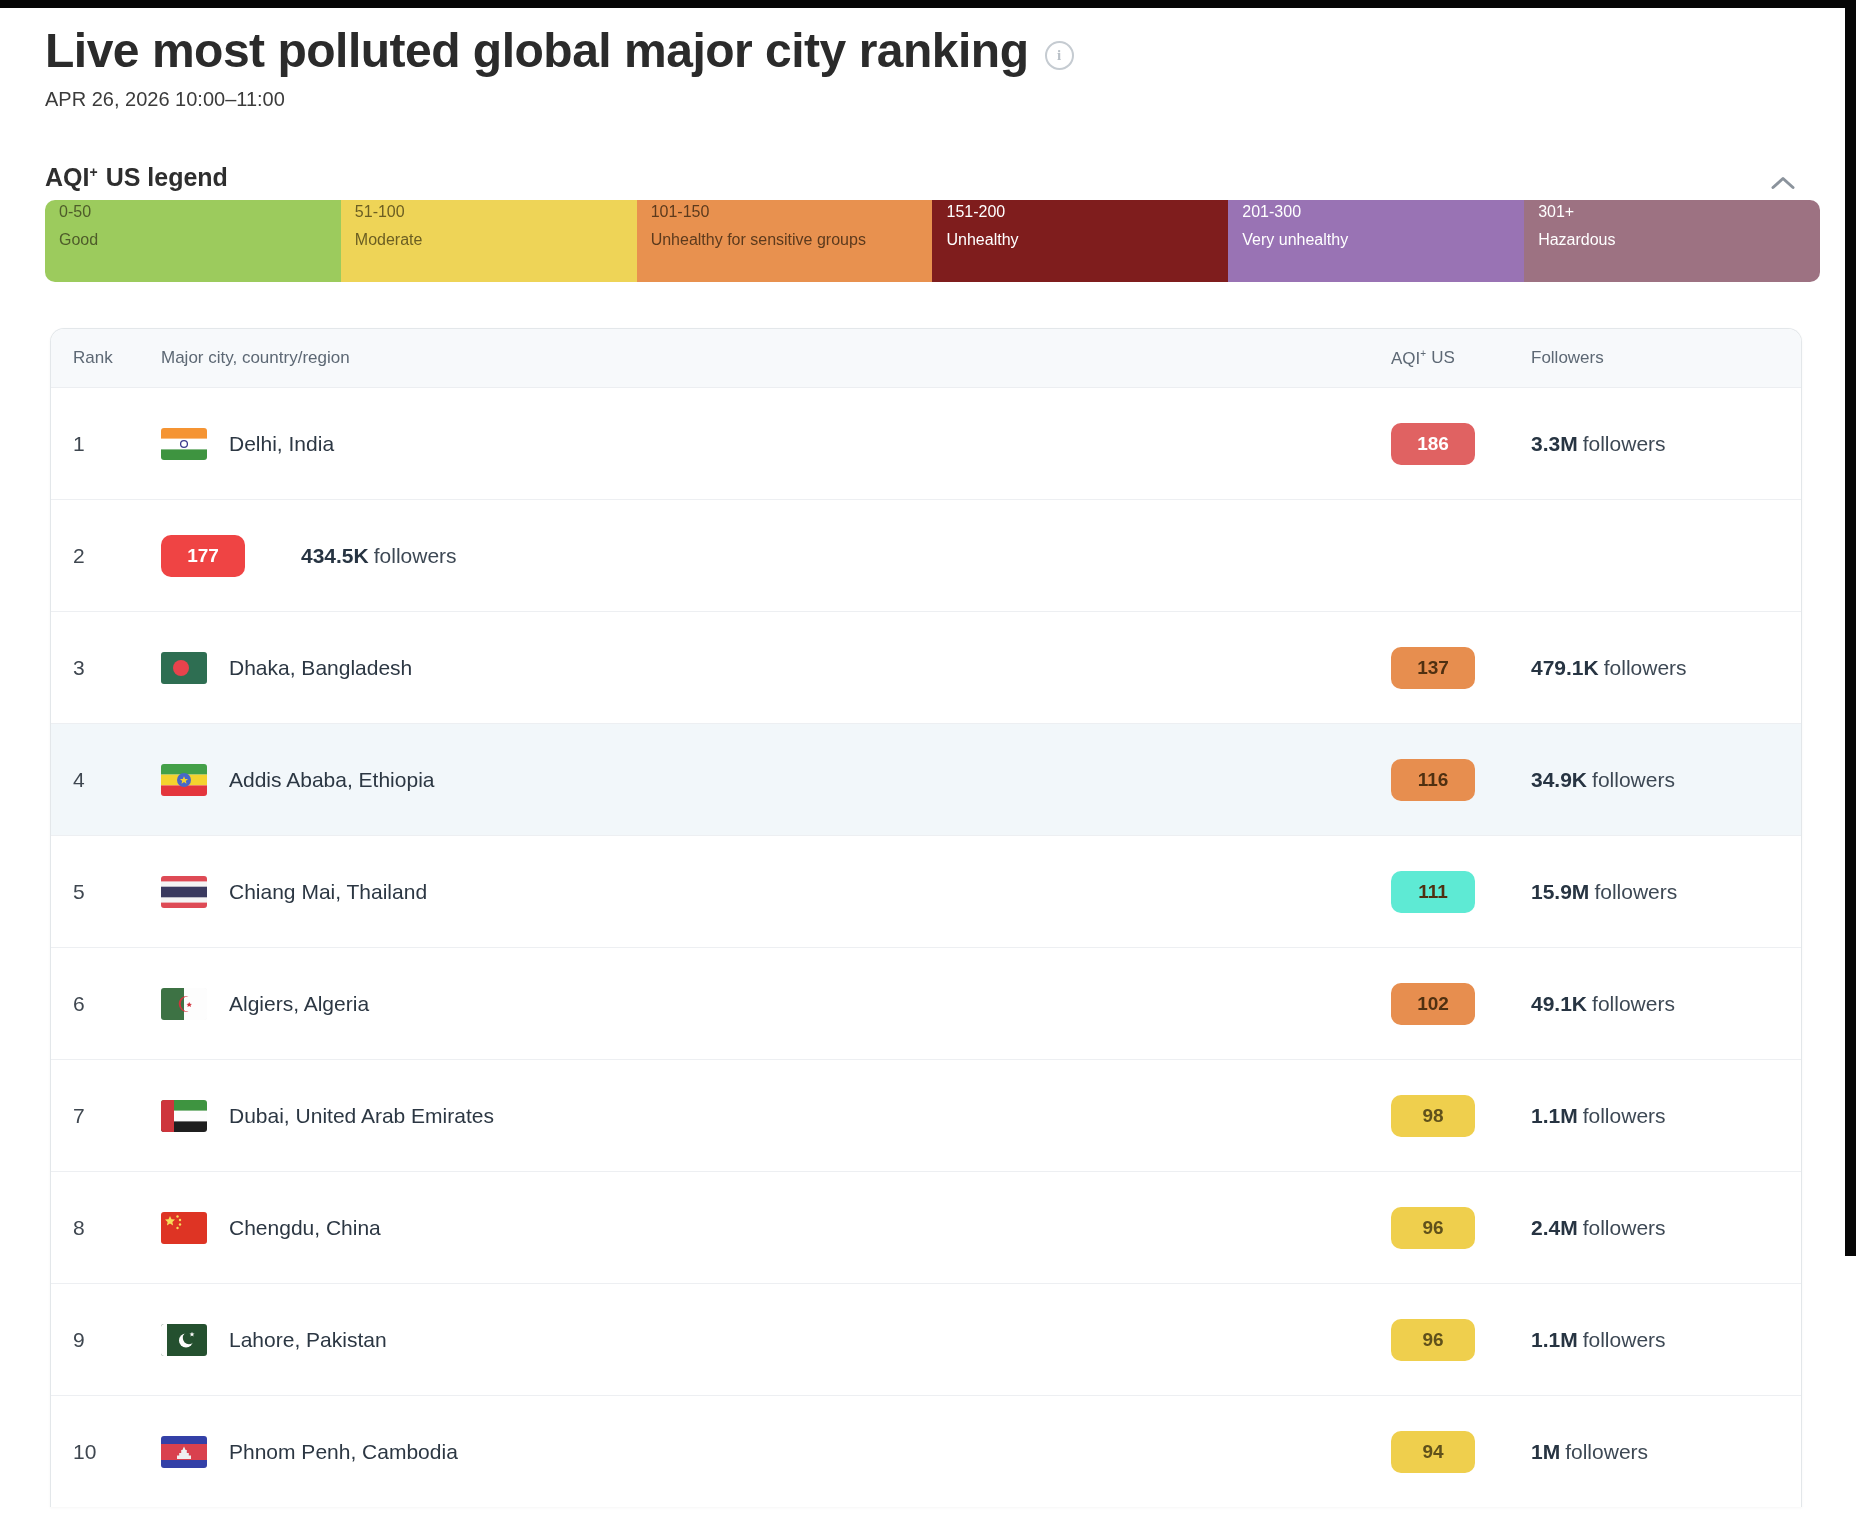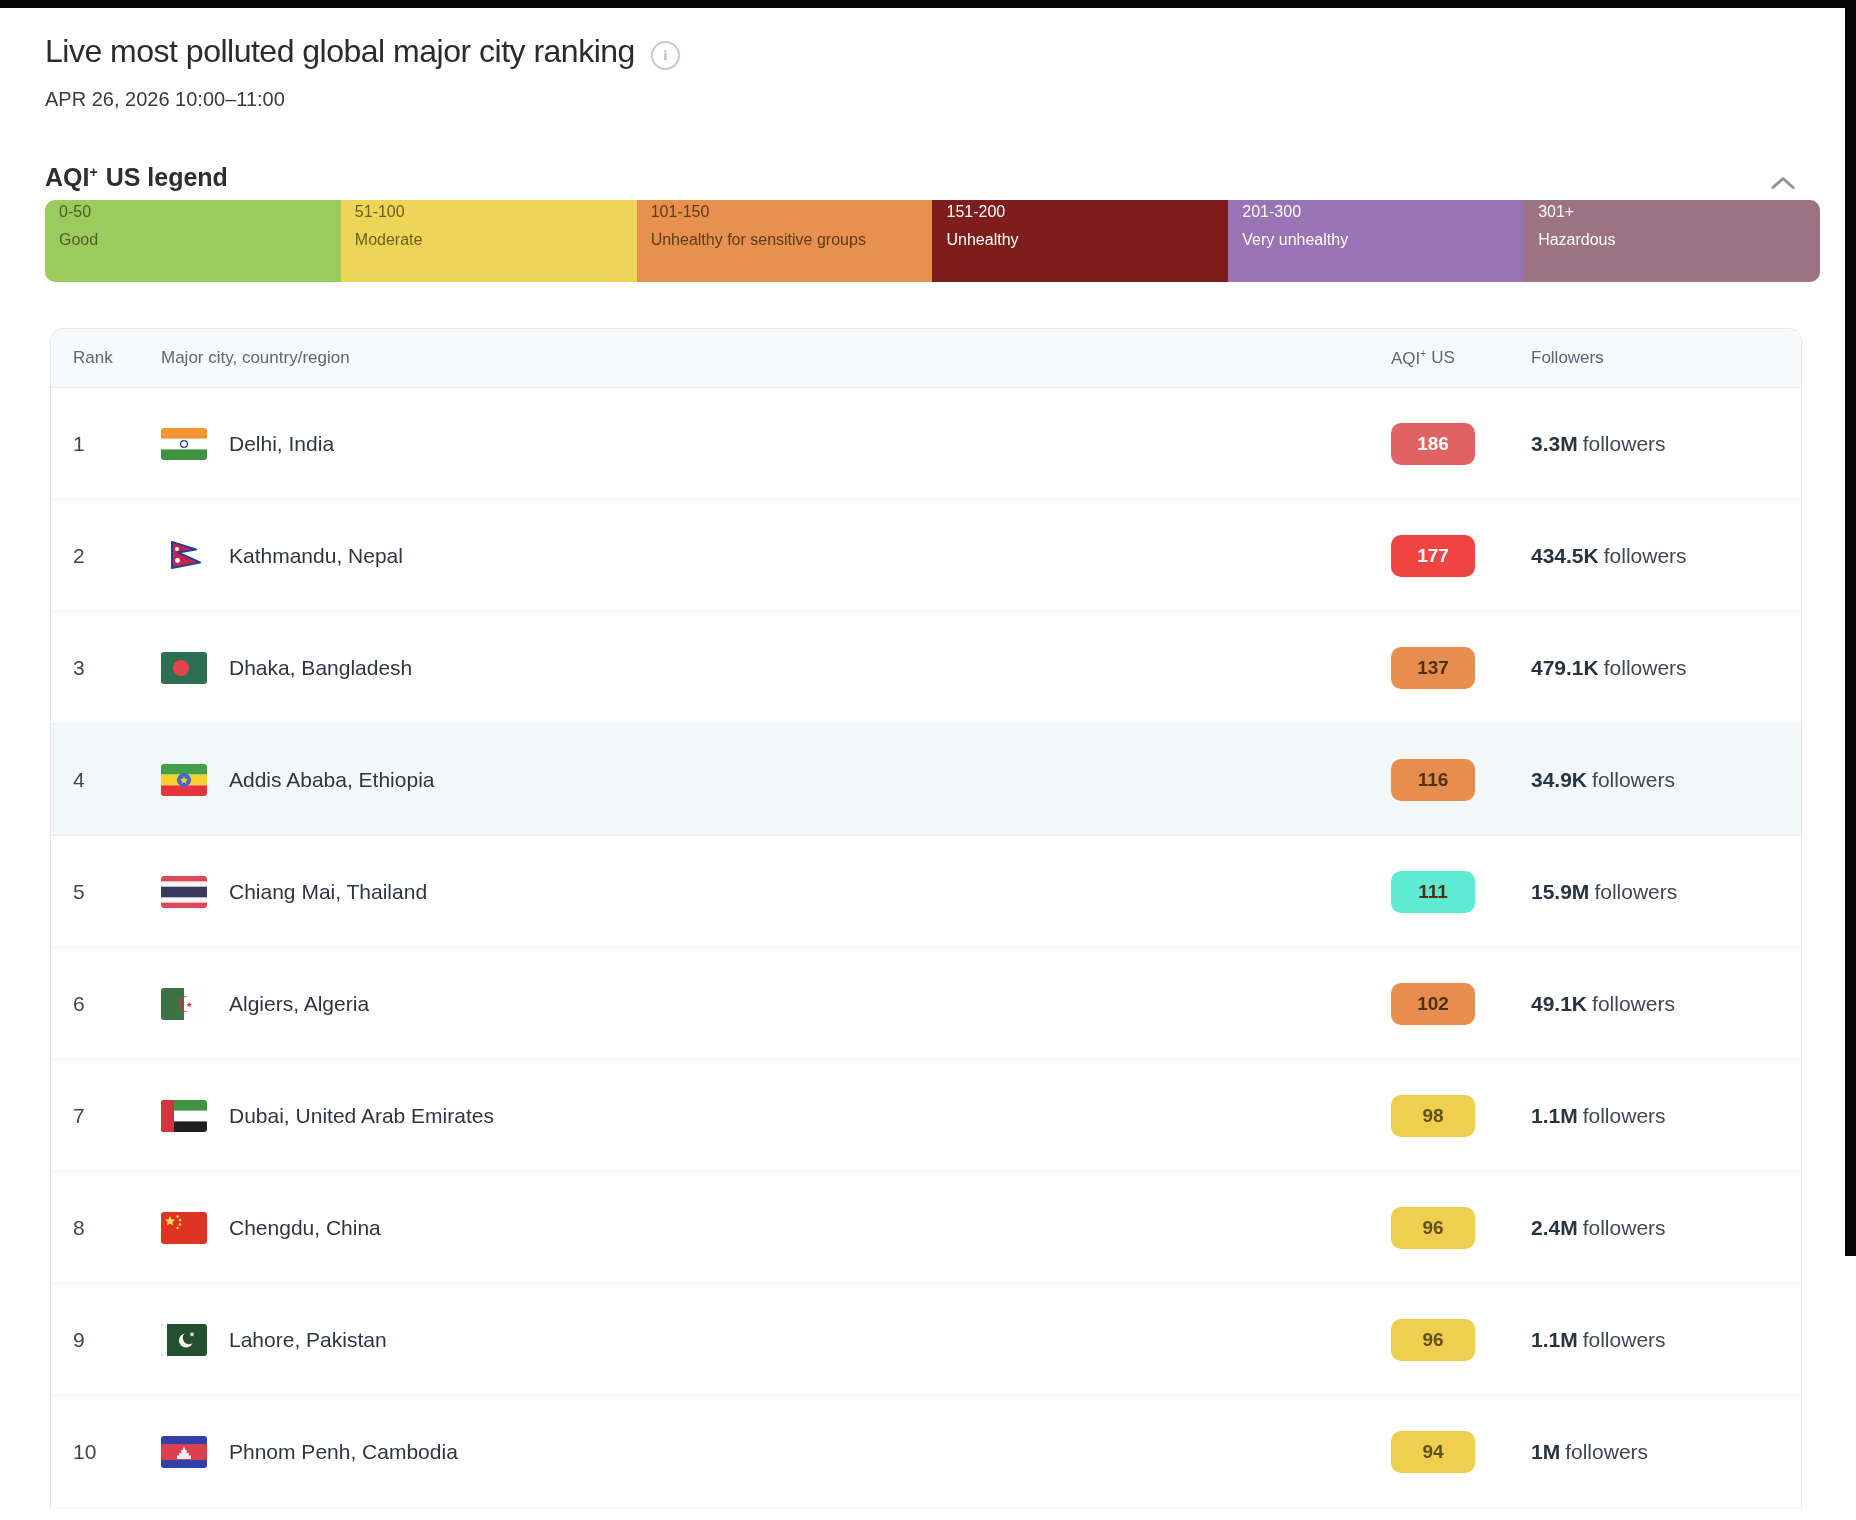--- a/index.html
+++ b/index.html
@@ -6,21 +6,21 @@
   body{
     width:1856px;height:1520px;position:relative;overflow:hidden;
     background:#ffffff;font-family:"Liberation Sans",sans-serif;
     -webkit-font-smoothing:antialiased;
   }
   .top-edge{position:absolute;top:0;left:0;width:1856px;height:8px;background:#060606;z-index:5;}
   .right-edge{position:absolute;top:0;right:0;width:11px;height:1256px;background:#060606;z-index:5;}
 
   
   .title-row{display:flex;align-items:center;gap:16px;margin:26px 40px 0 45px;}
-  h1{margin:0;font-size:32px;line-height:50px;font-weight:400;color:#2b2b2b;letter-spacing:-0.5px;}
+  h1{margin:0;font-size:48px;line-height:50px;font-weight:700;color:#2b2b2b;letter-spacing:-0.5px;}
   .info-icon{
     width:25px;height:25px;border:2px solid #c5cbd1;border-radius:50%;
     color:#b9c0c7;font-size:15px;font-weight:700;font-family:"Liberation Serif",serif;
     display:flex;align-items:center;justify-content:center;margin-top:8px;flex:none;cursor:pointer;
   }
   .date{margin:12px 0 0 45px;font-size:20px;color:#3b3b3b;}
 
   
   .legend-section{margin:52px 0 0 45px;width:1775px;}
   .legend-head{display:flex;align-items:flex-end;justify-content:space-between;margin-bottom:8px;}
@@ -137,31 +137,20 @@
       <span class="city-name">Delhi, India</span>
     </div>
     <div class="cell-aqi">
       <span class="badge" style="background: rgb(224, 98, 98); color: rgb(255, 255, 255);">186</span>
     </div>
     <div class="cell-followers"><b>3.3M</b><span class="fs">followers</span></div>
   </div>
 
   <div class="trow">
     <div class="cell-rank">2</div>
-    <div class="cell-city">
-      <span class="flag">
-            <svg width="46" height="32" viewBox="0 0 46 32">
-              <rect width="46" height="32" fill="#fff"></rect>
-              <path d="M11 2 L35 9.5 L17 12.5 L39 22.5 L11 28 Z" fill="#c8234c" stroke="#2b3f8c" stroke-width="2" stroke-linejoin="round"></path>
-              <circle cx="16" cy="9" r="2" fill="#fff"></circle>
-              <circle cx="16.5" cy="20.5" r="2.4" fill="#fff"></circle>
-            </svg>
-          </span>
-      <span class="city-name">Kathmandu, Nepal</span>
-    </div>
     <div class="cell-aqi">
       <span class="badge" style="background: #ef4444; color: rgb(255, 255, 255);">177</span>
     </div>
     <div class="cell-followers"><b>434.5K</b><span class="fs">followers</span></div>
   </div>
 
   <div class="trow">
     <div class="cell-rank">3</div>
     <div class="cell-city">
       <span class="flag">

